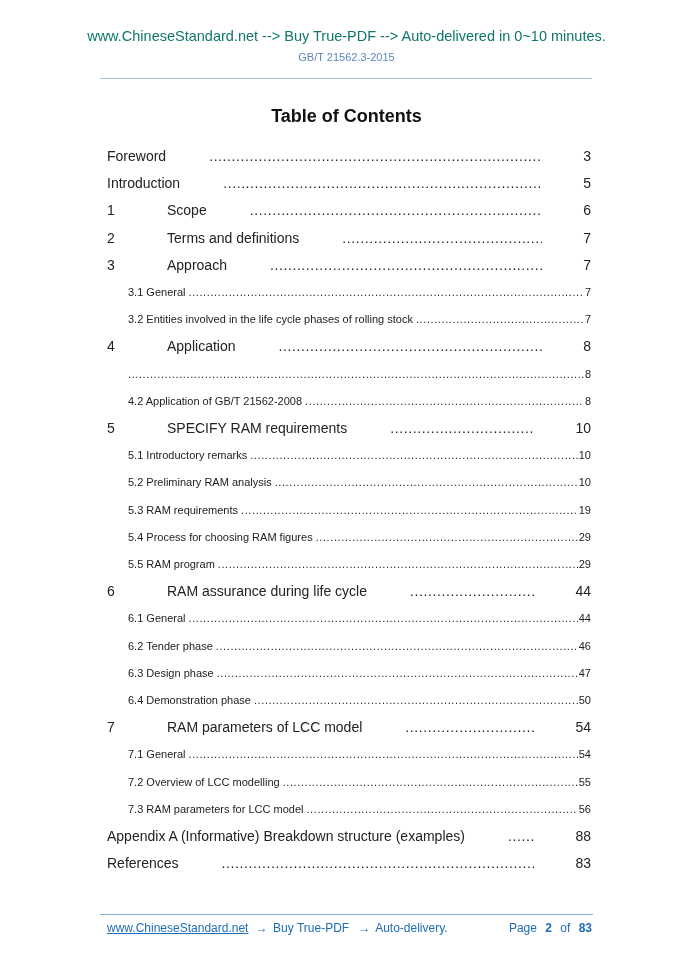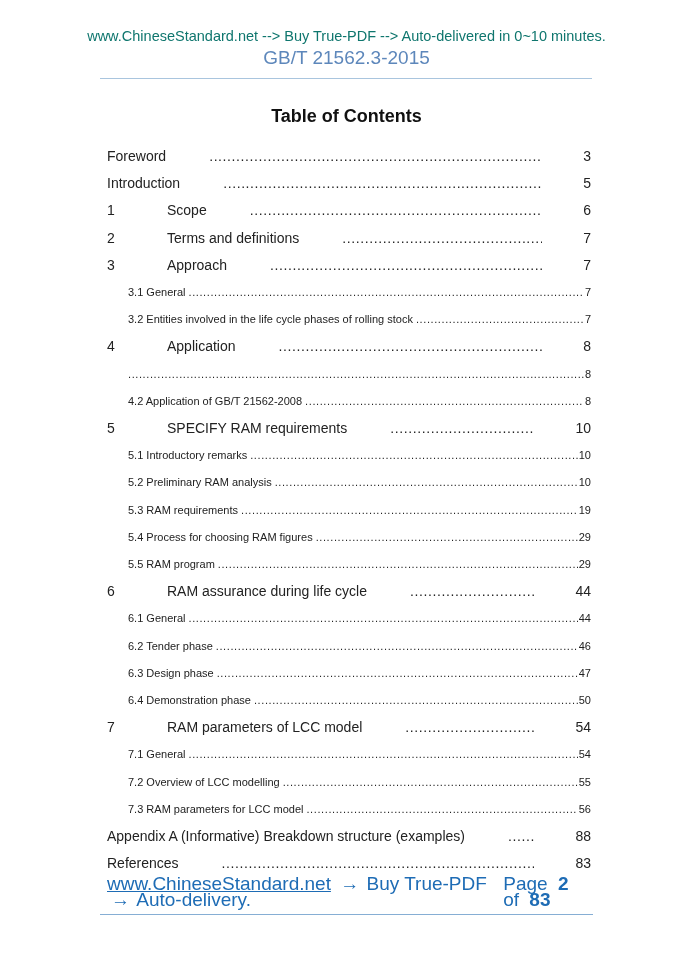--- a/index.html
+++ b/index.html
@@ -18,21 +18,21 @@
     padding-top:28px;
     text-align:center;
     color:#0f766e;
     font-size:14.5px;
     line-height:17px;
   }
   .doc-code {
     margin-top:5px;
     text-align:center;
     color:#5d87bb;
-    font-size:19px;
+    font-size:11px;
     line-height:15px;
   }
   .top-rule {
     margin:13px 101px 0 100px;
     border-top:1px solid #a9c5de;
     height:0;
   }
   
   .page-title {
     margin-top:26px;
@@ -69,26 +69,26 @@
   .toc-row .pg { flex:0 0 auto; padding-left:1px; }
   
   .footer-rule {
     position:absolute;
     left:100px; right:100px; top:914px;
     border-top:1px solid #86aed4;
     height:0;
   }
   .footer {
     position:absolute;
-    left:107px; right:101px; top:876px;
+    left:107px; right:101px; top:920px;
     display:flex;
-    justify-content:flex-end;
+    justify-content:space-between;
     align-items:baseline;
     color:#1e6cb5;
-    font-size:19px;
+    font-size:12px;
     line-height:16px;
   }
   .footer a { color:#1e6cb5; text-decoration:underline; cursor:pointer; }
   .f-arrow { margin:0 4px; }
   .f-left span { margin-right:2px; }
   .page-ind span { margin-left:5px; }
   .page-ind .bold { font-weight:bold; }
 </style>
 </head>
 <body>

